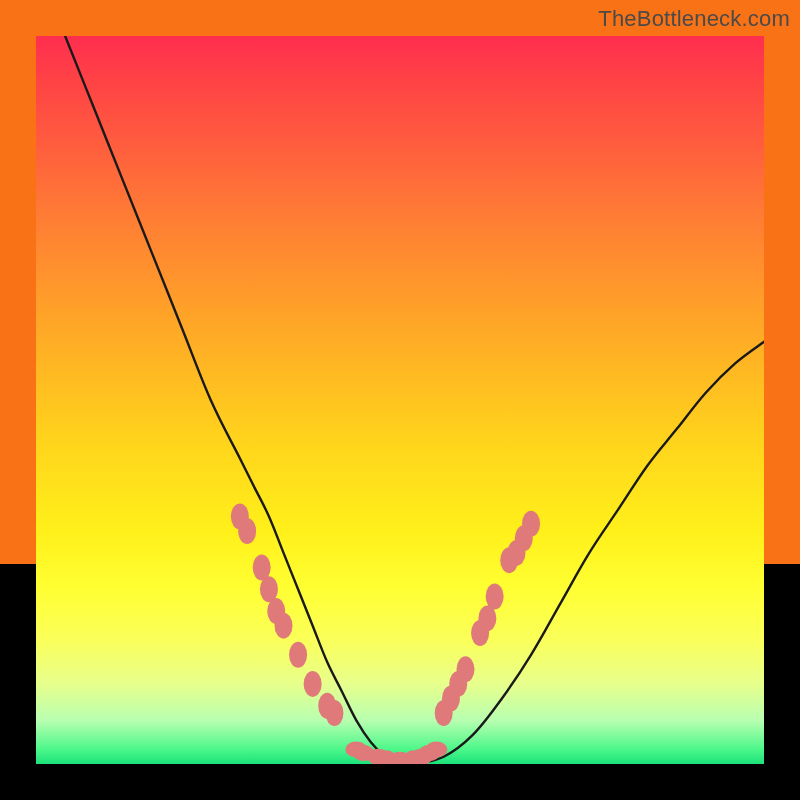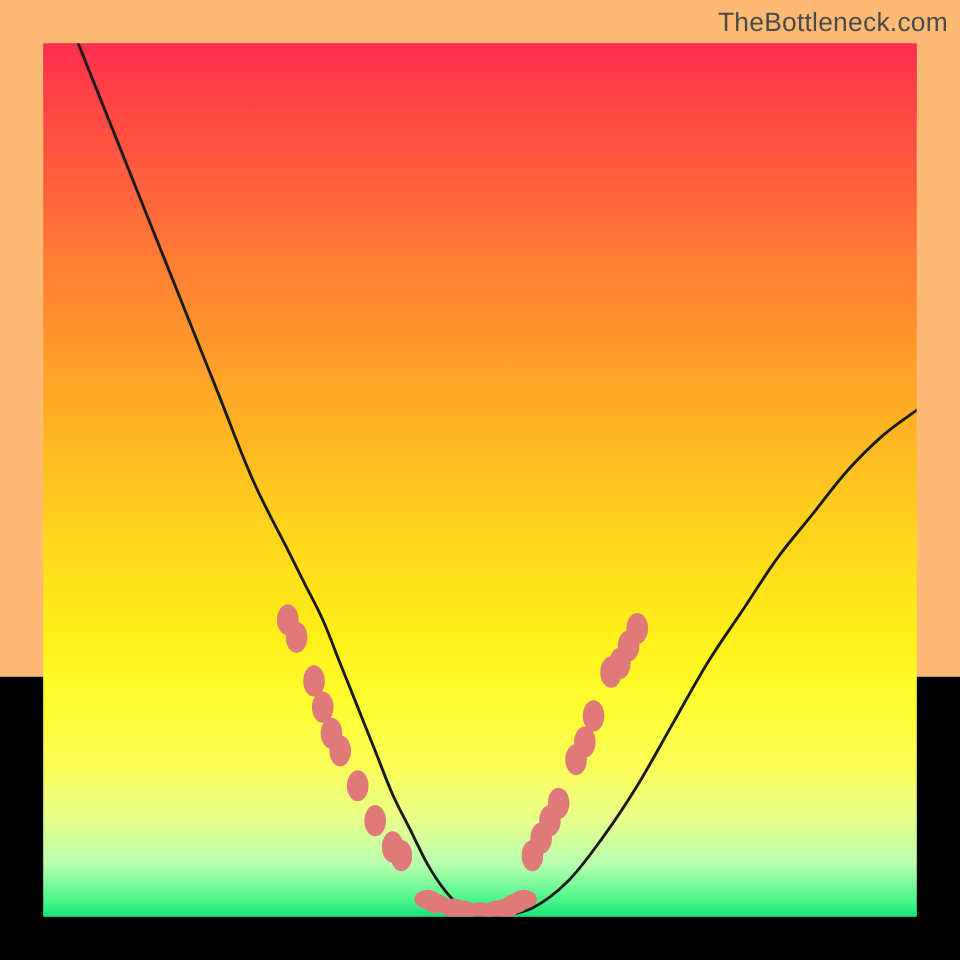--- a/index.html
+++ b/index.html
@@ -8,21 +8,21 @@
     width: 800px;
     height: 800px;
     background: #000;
     overflow: hidden;
     font-family: Arial, Helvetica, sans-serif;
   }
   .frame {
     position: absolute;
     left: 0; top: 0;
     width: 800px; height: 564px;
-    background: #fdba74;
+    background: #f97316;
   }
   .plot {
     position: absolute;
     left: 36px;
     top: 36px;
     width: 728px;
     height: 728px;
     background: linear-gradient(to bottom,
       #ff2e4f 0%,
       #ff4245 6%,

